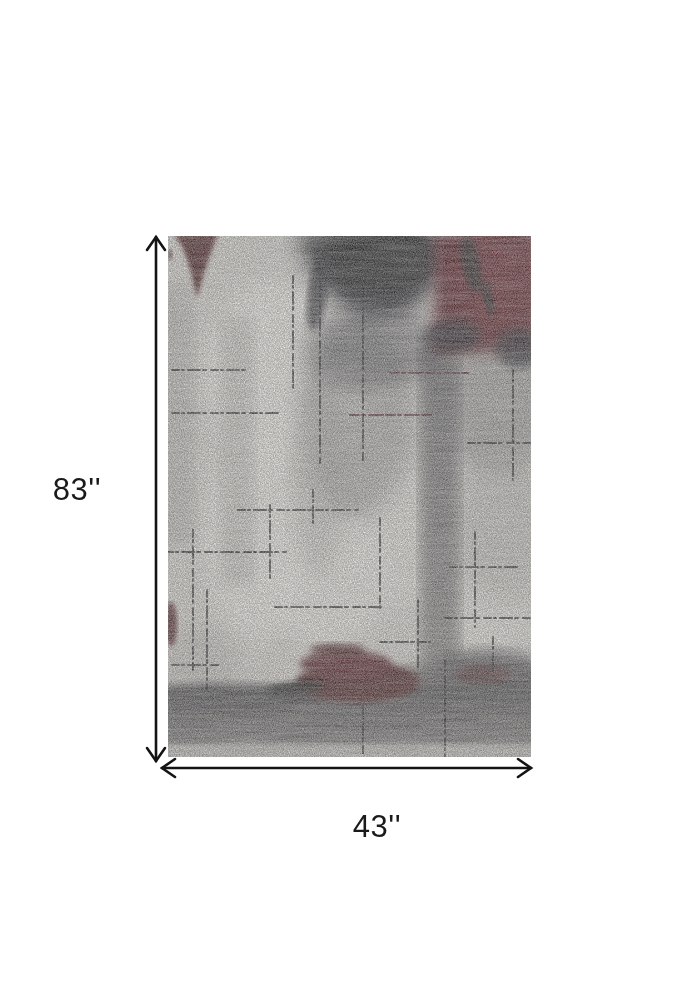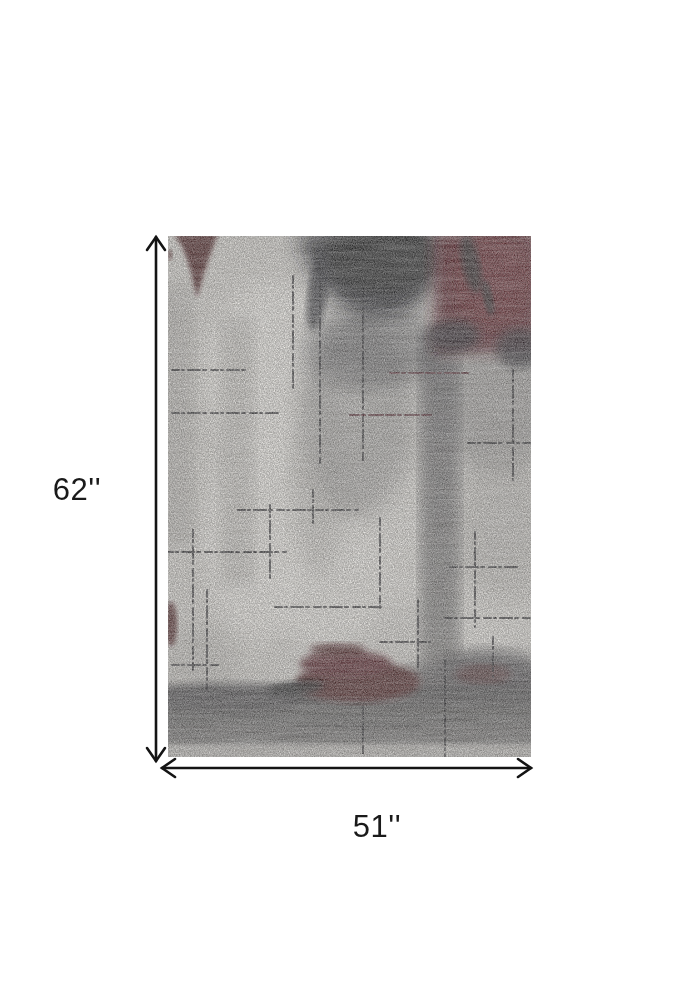--- a/index.html
+++ b/index.html
@@ -178,15 +178,15 @@
   </svg>
 
   <svg id="arrow-h" class="abs" width="377" height="28" viewBox="0 0 377 28">
     <g fill="none" stroke-width="2.6" stroke-linecap="round" stroke-linejoin="miter" stroke="#141414">
       <line x1="4" y1="14" x2="373" y2="14"></line>
       <polyline points="17,5 4,14 17,23"></polyline>
       <polyline points="360,5 373,14 360,23"></polyline>
     </g>
   </svg>
 
-  <div id="label-height" class="dim-label" style="color: rgb(26, 26, 26);">62''</div>
-  <div id="label-width" class="dim-label" style="color: rgb(26, 26, 26);">51''</div>
+  <div id="label-height" class="dim-label" style="color: rgb(26, 26, 26);">83''</div>
+  <div id="label-width" class="dim-label" style="color: rgb(26, 26, 26);">43''</div>
 </div>
 
 </body></html>

